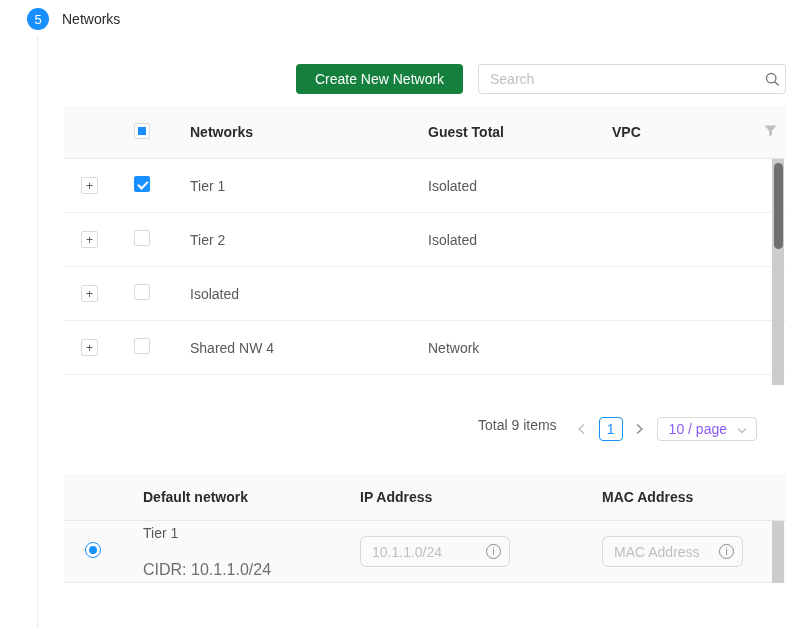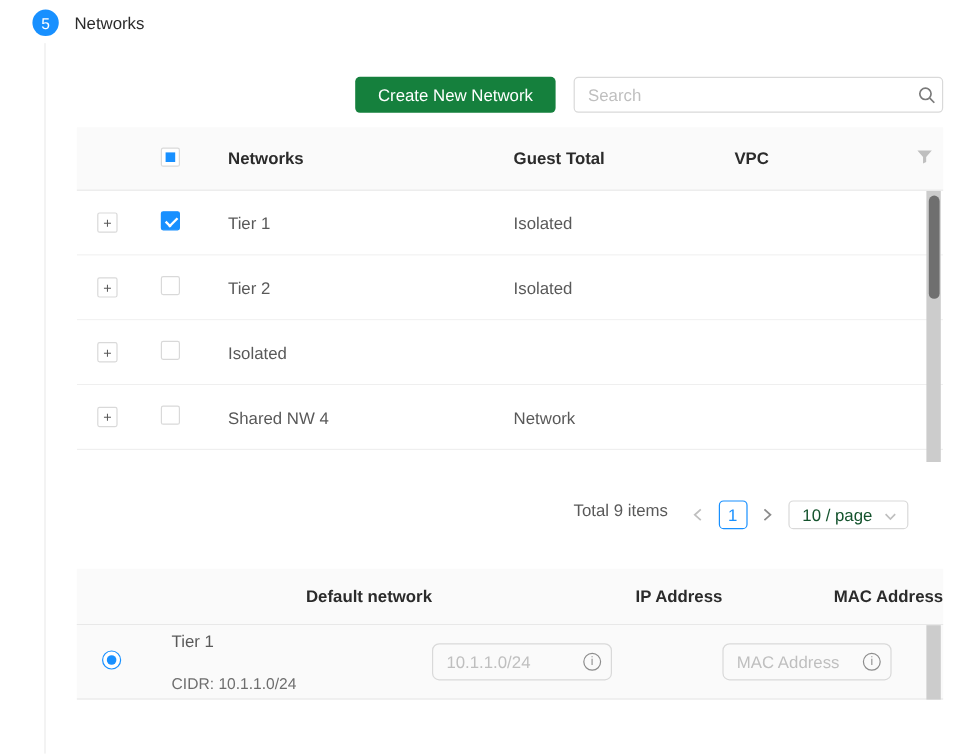--- a/index.html
+++ b/index.html
@@ -25,21 +25,21 @@
   .search-box input::placeholder { color:#bfbfbf; }
   .search-icon { width:26px; display:flex; justify-content:center; align-items:center; }
 
   
   .tbl { left:64px; width:722px; }
   .t1 { top:106px; }
   .t2 { top:474px; }
   .thead { display:flex; align-items:center; background:#fafafa;
     border-bottom:1px solid #e8e8e8; font-size:14px; font-weight:600; color:#2b2b2b; }
   .t1 .thead { height:53px; }
-  .t2 .thead { height:47px;text-align:right; }
+  .t2 .thead { height:47px; }
   .trow { display:flex; align-items:center; border-bottom:1px solid #efefef;
     font-size:14px; color:#595959; background:#fff; }
   .t1 .trow { height:54px; }
   .tbody { position:relative; height:226px; overflow:hidden; }
 
   .c-exp { width:70px; padding-left:17px; }
   .c-chk { width:56px; }
   .c-name { width:238px; }
   .c-guest { width:184px; }
   .c-vpc { flex:1; }
@@ -66,35 +66,35 @@
   .pager { top:417px; right:48px; height:24px; display:flex; align-items:flex-start;
     gap:8px; font-size:14px; color:#595959; }
   .pager-total { margin-right:8px; }
   .pg-arrow { width:18px; height:24px; display:flex; align-items:center;
     justify-content:center; cursor:pointer; background:none; border:none; }
   .pg-num { width:24px; height:24px; border:1px solid #1890ff; border-radius:4px;
     color:#1890ff; background:#fff; font-size:14px; display:flex; align-items:center;
     justify-content:center; cursor:pointer; font-family:inherit; }
   .pg-size { height:24px; border:1px solid #d9d9d9; border-radius:4px; background:#fff;
     display:flex; align-items:center; padding:0 9px 0 11px; gap:10px; cursor:pointer;
-    color:#14532d; }
+    color:#8b5cf6; }
 
   
   .t2 .trow { height:62px; background:#fafafa; border-bottom:1px solid #e8e8e8; }
   .d-radio { width:79px; padding-left:21px; }
   .d-name { width:217px; }
   .d-ip { width:242px; }
   .d-mac { flex:1; }
   .radio { width:16px; height:16px; border-radius:50%; border:1px solid #d9d9d9;
     background:#fff; position:relative; display:inline-block; cursor:pointer; }
   .radio.selected { border-color:#1890ff; }
   .radio.selected::after { content:""; position:absolute; left:3px; top:3px; width:8px;
     height:8px; border-radius:50%; background:#1890ff; }
   .net-name { font-size:14px; color:#595959; }
-  .net-cidr { font-size:13px; color:#6e6e6e; margin-top:20px; }
+  .net-cidr { font-size:16px; color:#6e6e6e; margin-top:20px; }
   .fld { position:relative; height:31px; border:1px solid #d9d9d9; border-radius:6px; }
   .fld input { width:100%; height:100%; border:none; outline:none; background:transparent;
     padding:0 30px 0 11px; font-size:14px; color:#b91c1c; font-family:inherit; }
   .fld input::placeholder { color:#bfbfbf; }
   .fld-ip { width:150px; }
   .fld-mac { width:141px; }
   .info-icon { position:absolute; right:8px; top:7px; width:15px; height:15px;
     border:1px solid #8c8c8c; border-radius:50%; color:#8c8c8c; font-size:10px;
     line-height:13px; text-align:center; font-style:normal; }
 </style>

